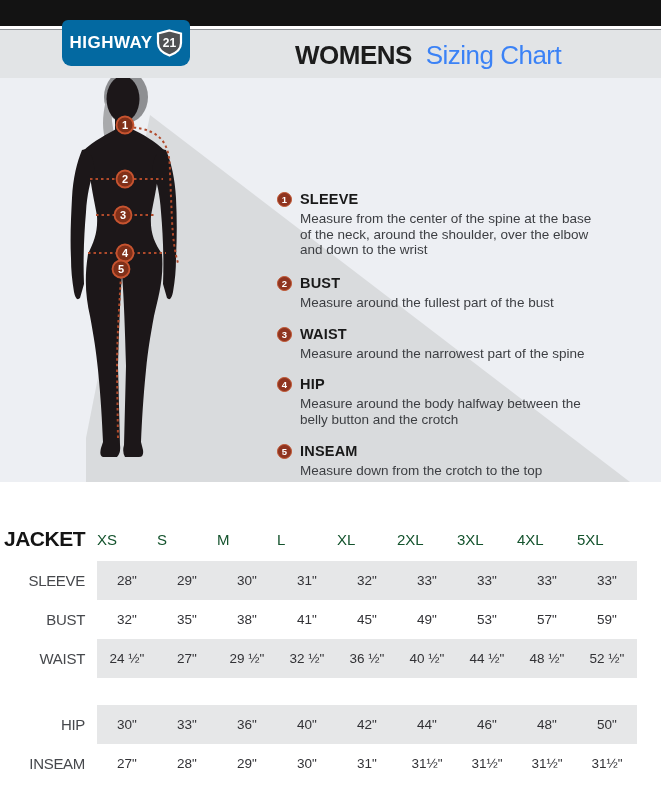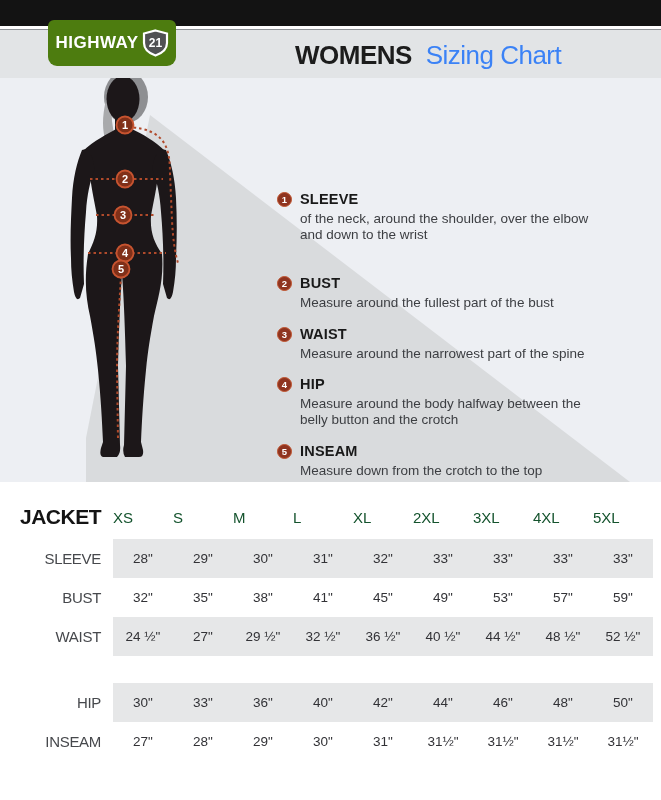--- a/index.html
+++ b/index.html
@@ -4,21 +4,21 @@
 <style>
   * { margin:0; padding:0; box-sizing:border-box; }
   body { font-family:"Liberation Sans", sans-serif; background:#ffffff; }
   .page { position:relative; width:661px; height:800px; background:#ffffff; overflow:hidden; }
 
   
   .topbar { position:absolute; left:0; top:0; width:661px; height:26px; background:#131313; }
   .band { position:absolute; left:0; top:29px; width:661px; height:49px; background:#e2e4e6; border-top:1px solid #8d9195; }
 
   
-  .logo { position:absolute; left:48px; top:20px; width:128px; height:46px; background:#4d7c0f;
+  .logo { position:absolute; left:62px; top:20px; width:128px; height:46px; background:#0369a1;
           border-radius:6px 6px 9px 9px; display:flex; align-items:center; justify-content:center; gap:3px; z-index:6; }
   .logo-text { color:#ffffff; font-weight:bold; font-size:17px; letter-spacing:0.5px; }
 
   
   .title { position:absolute; left:295px; top:40px; font-size:26px; color:#1c1c1c; z-index:6; letter-spacing:-0.5px; white-space:nowrap; }
   .title .bold { font-weight:bold; }
   .title .light { font-weight:normal; color:#3b82f6; margin-left:7px; }
 
   
   .upper { position:absolute; left:0; top:78px; width:661px; height:404px; background:#edeff3; overflow:hidden; }
@@ -28,21 +28,21 @@
 
   
   .m-item { position:absolute; display:flex; align-items:flex-start; width:384px; }
   .m-num { flex:0 0 15px; width:15px; height:15px; border-radius:50%; background:#8f3420; border:1px solid #c0542f;
            color:#ffffff; font-size:9.5px; font-weight:bold; display:flex; align-items:center; justify-content:center; margin-top:1px; }
   .m-body { margin-left:8px; }
   .m-title { font-size:14.5px; font-weight:bold; color:#191919; letter-spacing:0.2px; margin-bottom:4px; }
   .m-line { font-size:13.5px; color:#3c3e42; line-height:15.5px; }
 
   
-  .table { position:absolute; left:16px; width:640px; }
+  .table { position:absolute; left:0; width:640px;margin-top:22px; }
   #jacket-table { top:500px; }
   #pant-table { top:682px; }
   .thead { display:flex; align-items:center; height:34px; }
   .t-title { width:97px; text-align:right; padding-right:12px; font-size:21px; font-weight:bold; color:#141414; letter-spacing:-0.5px; }
   .t-sizes { display:grid; grid-template-columns:repeat(9,1fr); width:540px; }
   .t-size { text-align:left; font-weight:normal; font-size:15px; color:#14532d; }
   #jacket-table .trows { margin-top:5px; }
   #pant-table .trows { margin-top:1px; }
   .trow { display:flex; align-items:stretch; height:39px; }
   .t-label { width:97px; padding-right:12px; color:#46484c; font-size:15px; display:flex; align-items:center; justify-content:flex-end; letter-spacing:-0.3px; }
@@ -137,20 +137,21 @@
           <text x="71" y="203" fill="#ffffff">5</text>
         </g>
       </g>
     </svg>
 
     <div id="measure-list">
         <div class="m-item" style="top: 113px; left: 277px;">
           <span class="m-num">1</span>
           <div class="m-body">
             <div class="m-title">SLEEVE</div>
+            <div class="m-line">Measure from the center of the spine at the base</div>
             <div class="m-line">of the neck, around the shoulder, over the elbow</div>
             <div class="m-line">and down to the wrist</div>
           </div>
         </div>
         <div class="m-item" style="top: 197px; left: 277px;">
           <span class="m-num">2</span>
           <div class="m-body">
             <div class="m-title">BUST</div>
             <div class="m-line">Measure around the fullest part of the bust</div>
           </div>

